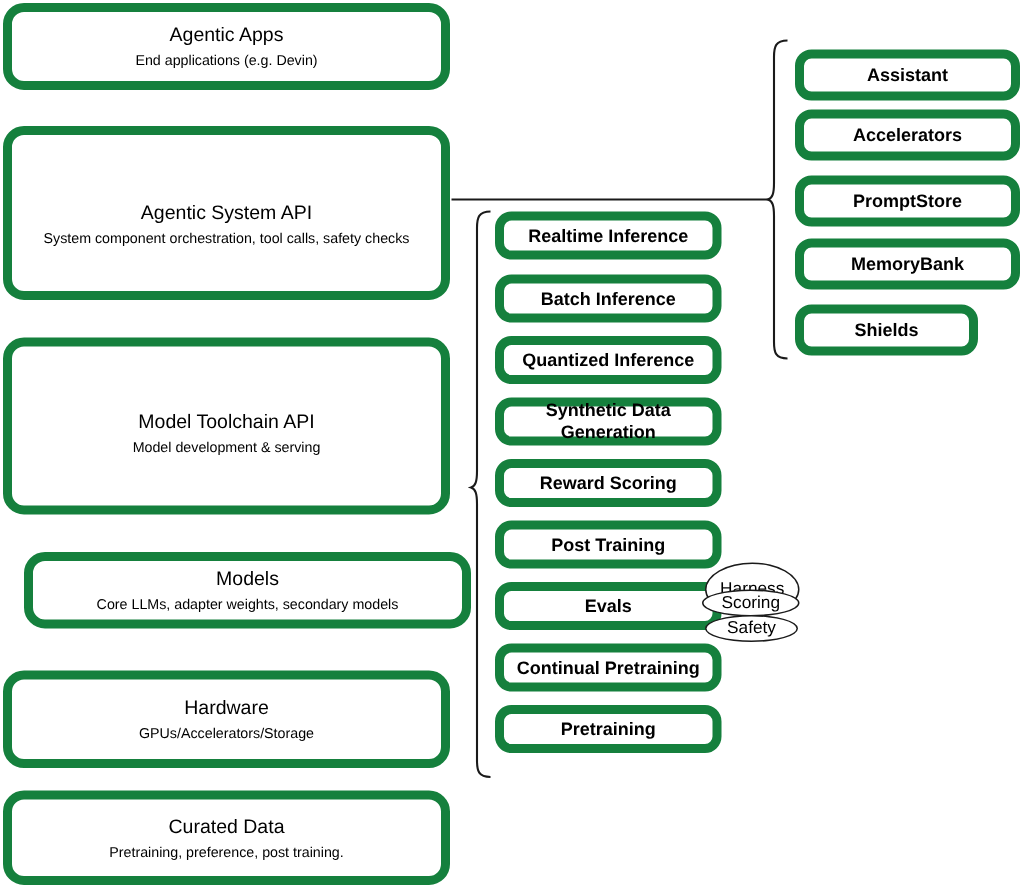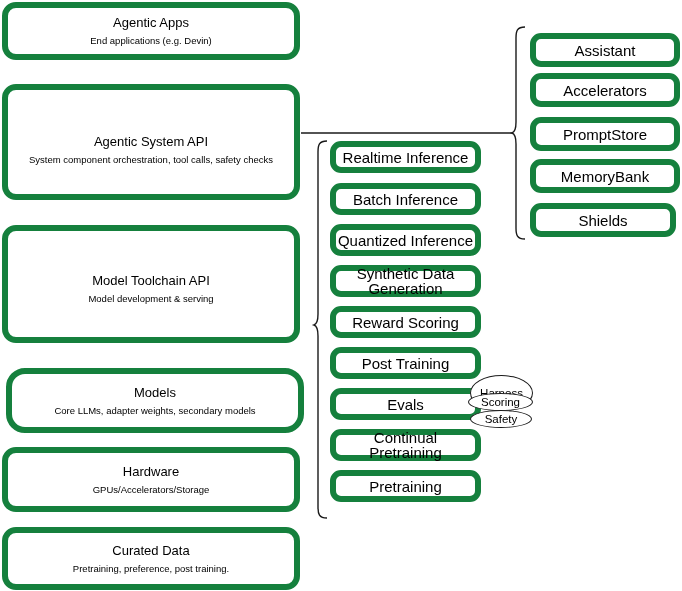--- a/index.html
+++ b/index.html
@@ -42,22 +42,23 @@
     color: #000;
   }
   .layer-sub {
     font-size: 9.5px;
     line-height: 13px;
     margin-top: 3px;
     color: #000;
   }
   .mid-box, .right-box {
     border-radius: 11px;
-    font-size: 15px;
+    font-size: 12px;
     line-height: 15px;
+    font-weight: bold;
   }
   .pill {
     position: absolute;
     box-sizing: border-box;
     border: 1px solid #1a1a1a;
     border-radius: 50% / 50%;
     background: #ffffff;
     display: flex;
     align-items: center;
     justify-content: center;
@@ -113,21 +114,21 @@
   <div class="box layer-box" style="left:2px; top:84px; width:298px; height:116px; justify-content:flex-start; padding-top:44px;">
     <div class="layer-title">Agentic System API</div>
     <div class="layer-sub">System component orchestration, tool calls, safety checks</div>
   </div>
 
   <div class="box layer-box" style="left:2px; top:225px; width:298px; height:118px; justify-content:flex-start; padding-top:42px;">
     <div class="layer-title">Model Toolchain API</div>
     <div class="layer-sub">Model development &amp; serving</div>
   </div>
 
-  <div class="box layer-box" style="left:6px; top:368px; width:298px; height:65px;border-radius:19px;">
+  <div class="box layer-box" style="left:16px; top:368px; width:298px; height:51px;">
     <div class="layer-title">Models</div>
     <div class="layer-sub">Core LLMs, adapter weights, secondary models</div>
   </div>
 
   <div class="box layer-box" style="left:2px; top:447px; width:298px; height:65px;">
     <div class="layer-title">Hardware</div>
     <div class="layer-sub">GPUs/Accelerators/Storage</div>
   </div>
 
   <div class="box layer-box" style="left:2px; top:527px; width:298px; height:63px;">
@@ -178,17 +179,17 @@
   </div>
   <div class="box right-box" style="left:530px; top:73px; width:150px; height:34px;">
     <span>Accelerators</span>
   </div>
   <div class="box right-box" style="left:530px; top:117px; width:150px; height:34px;">
     <span>PromptStore</span>
   </div>
   <div class="box right-box" style="left:530px; top:159px; width:150px; height:34px;">
     <span>MemoryBank</span>
   </div>
-  <div class="box right-box" style="left:530px; top:203px; width:146px; height:34px;">
+  <div class="box right-box" style="left:530px; top:203px; width:122px; height:34px;">
     <span>Shields</span>
   </div>
 
 </div>
 
 </body></html>

